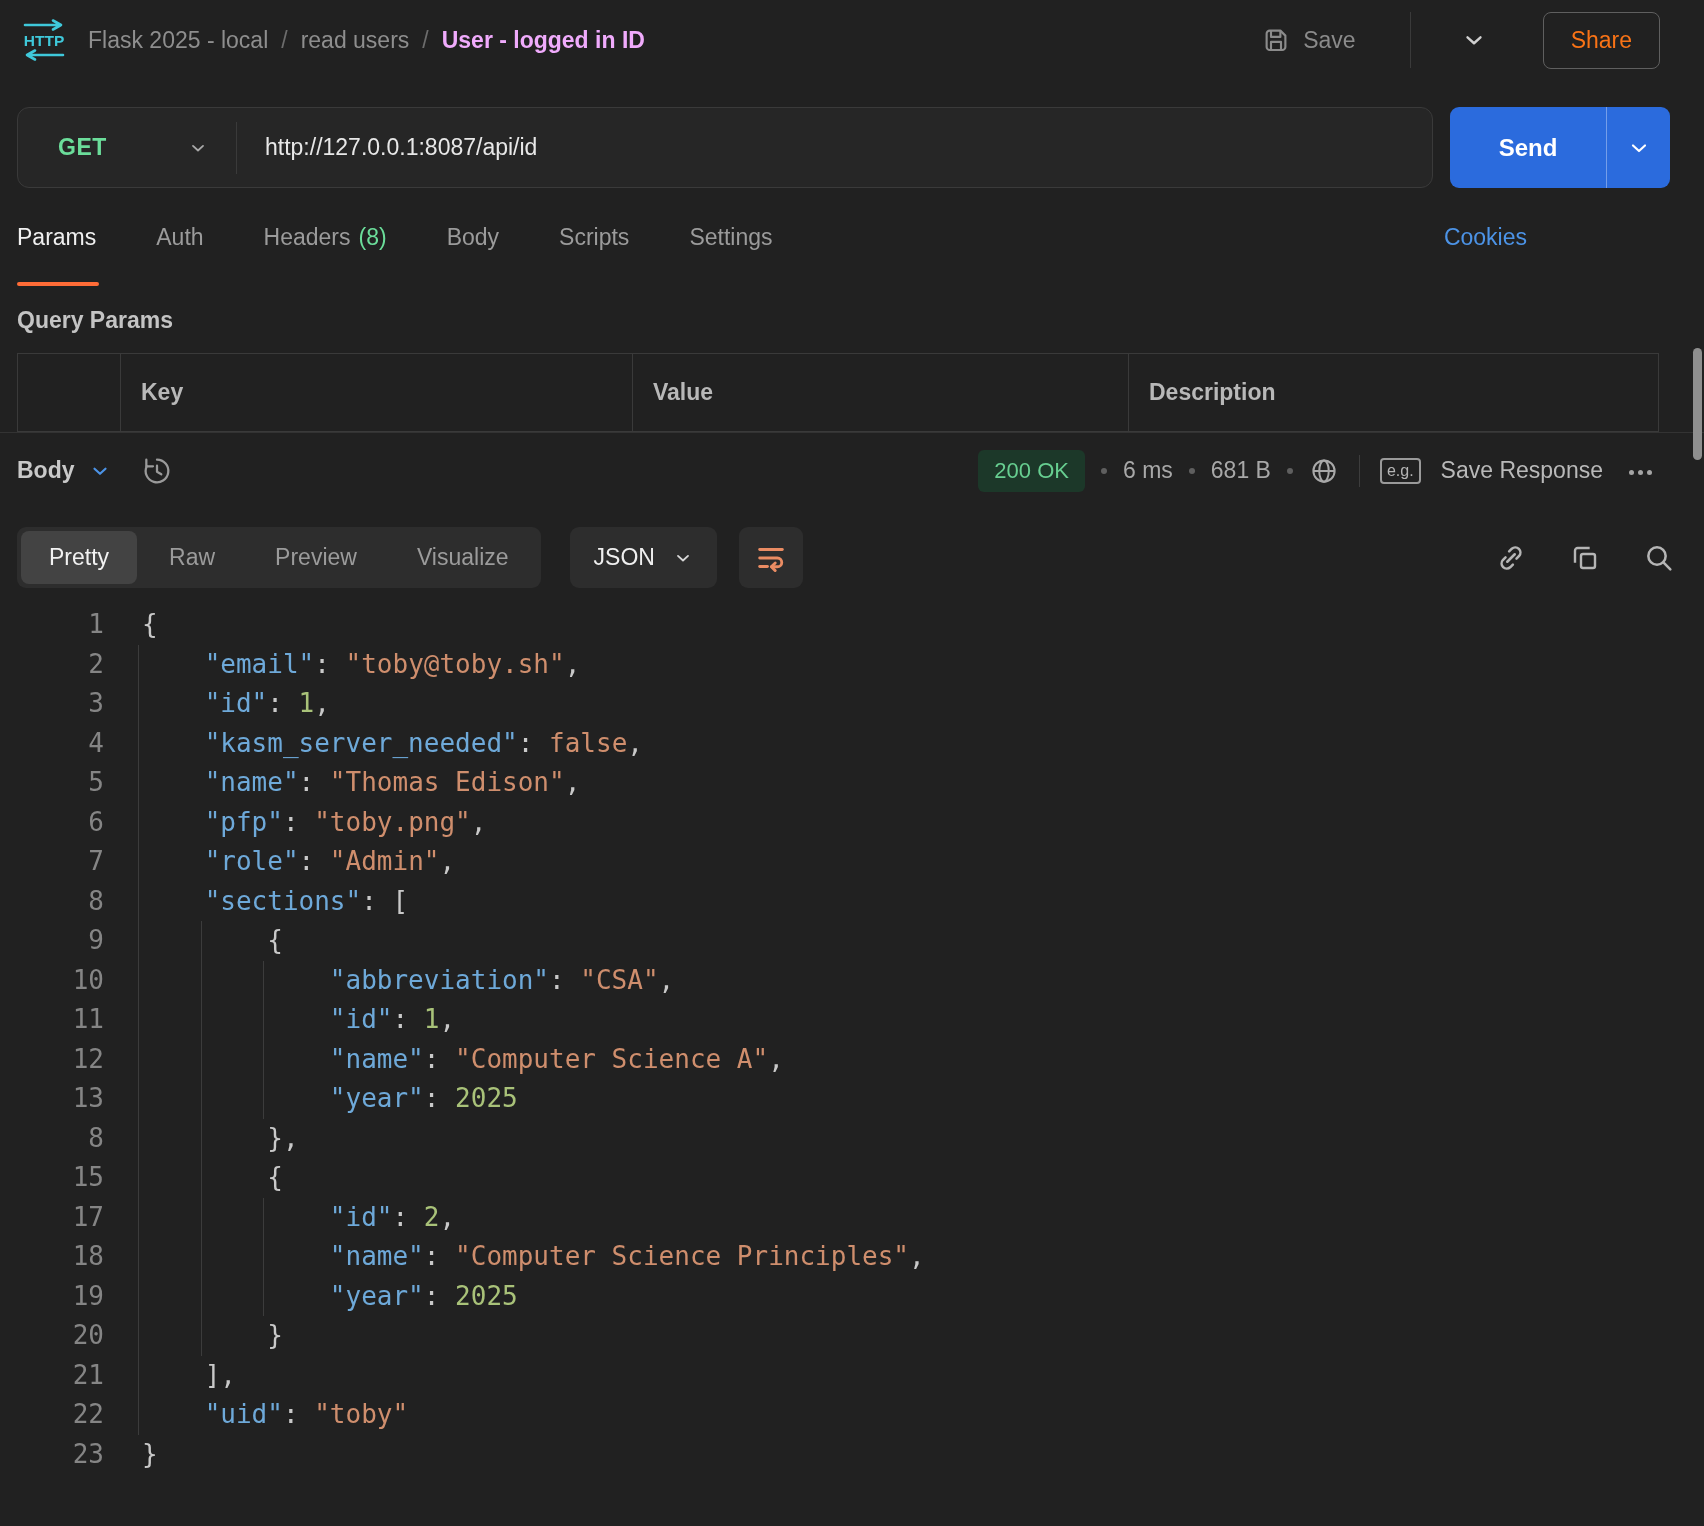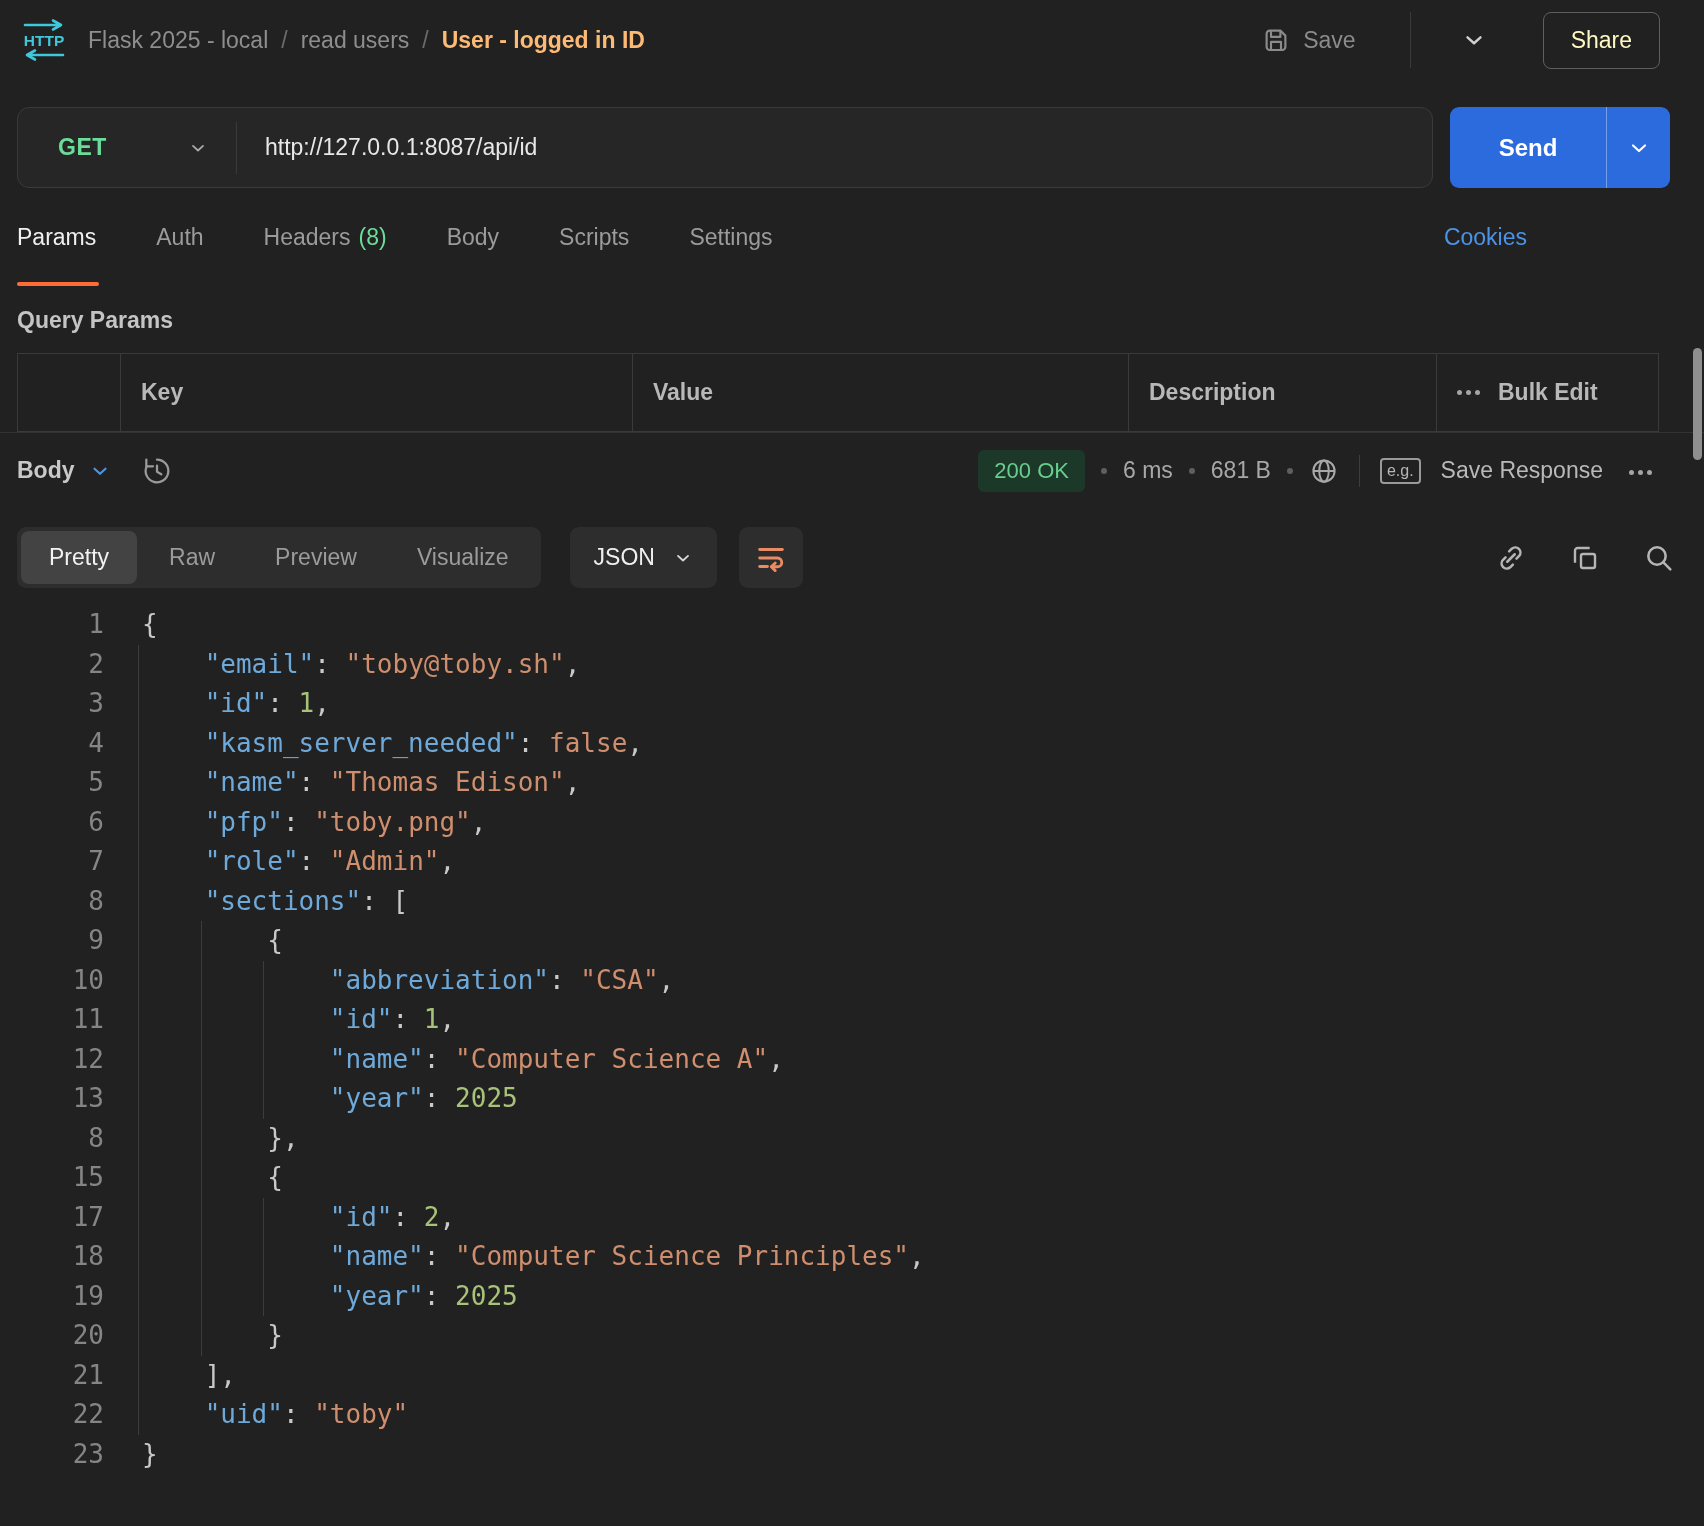--- a/index.html
+++ b/index.html
@@ -5,28 +5,28 @@
   * { margin:0; padding:0; box-sizing:border-box; }
   html,body { width:1704px; height:1526px; background:#212121; overflow:hidden;
     font-family:"Liberation Sans", sans-serif; color:#9d9d9d; }
 
   
   .topbar { height:80px; display:flex; align-items:center; padding:0 44px 0 20px; }
   .http-icon { width:48px; height:46px; display:inline-flex; }
   .breadcrumb { margin-left:20px; display:flex; align-items:center; gap:13px; font-size:23px; color:#8e8e8e; }
   .crumb { cursor:default; }
   .crumb-sep { color:#6c6c6c; }
-  .crumb-current { color:#fdba74; font-weight:700; }
+  .crumb-current { color:#f0abfc; font-weight:700; }
   .topbar-right { margin-left:auto; display:flex; align-items:center;gap:32px; }
   .save-btn { display:flex; align-items:center; gap:12px; background:none; border:none;
     color:#8b8b8b; font-size:23px; font-family:inherit; }
   .vdiv { width:1px; height:56px; background:#3a3a3a; margin:0 18px 0 22px; }
   .icon-btn { background:none; border:none; display:inline-flex; align-items:center; }
   .share-btn { margin-left:24px; height:57px; padding:0 27px; border:1px solid #5f5f5f; border-radius:8px;
-    background:none; color:#fef9c3; font-size:23px; font-family:inherit; }
+    background:none; color:#f97316; font-size:23px; font-family:inherit; }
 
   
   .request-row { margin:27px 34px 0 17px; height:81px; display:flex; }
   .url-box { flex:1; margin-right:17px; background:#262626; border:1px solid #3a3a3a; border-radius:12px;
     display:flex; align-items:center; overflow:hidden; }
   .method-select { width:218px; height:100%; display:flex; align-items:center; justify-content:space-between;
     padding:0 28px 0 40px; background:none; border:none; }
   .method-label { color:#6bdd9a; font-size:23px; font-weight:700; letter-spacing:.5px; }
   .url-sep { width:1px; height:52px; background:#3a3a3a; }
   .url-input { flex:1; background:none; border:none; outline:none; color:#e8e8e8; font-size:23px;
@@ -189,28 +189,20 @@
   <button class="cookies-link">Cookies</button>
 </div>
 
 <div class="qp-title">Query Params</div>
 
 <div class="params-table">
   <div class="pt-cell pt-check"></div>
   <div class="pt-cell pt-key">Key</div>
   <div class="pt-cell pt-value">Value</div>
   <div class="pt-cell pt-desc">Description</div>
-  <div class="pt-cell pt-bulk">
-    <span class="dots3">
-        <i></i>
-        <i></i>
-        <i></i>
-      </span>
-    <button class="req-tab" style="color:#b8b8b8;font-weight:600;">Bulk Edit</button>
-  </div>
 </div>
 <div class="hr-divider"></div>
 
 <div class="resp-meta">
   <button class="body-dd">
     <span class="body-label">Body</span>
     <svg width="22" height="22" viewBox="0 0 24 24" fill="none" stroke="#4c93e6" stroke-width="2.4" stroke-linecap="round" stroke-linejoin="round">
       <polyline points="6 9.5 12 15 18 9.5"></polyline>
     </svg>
   </button>

